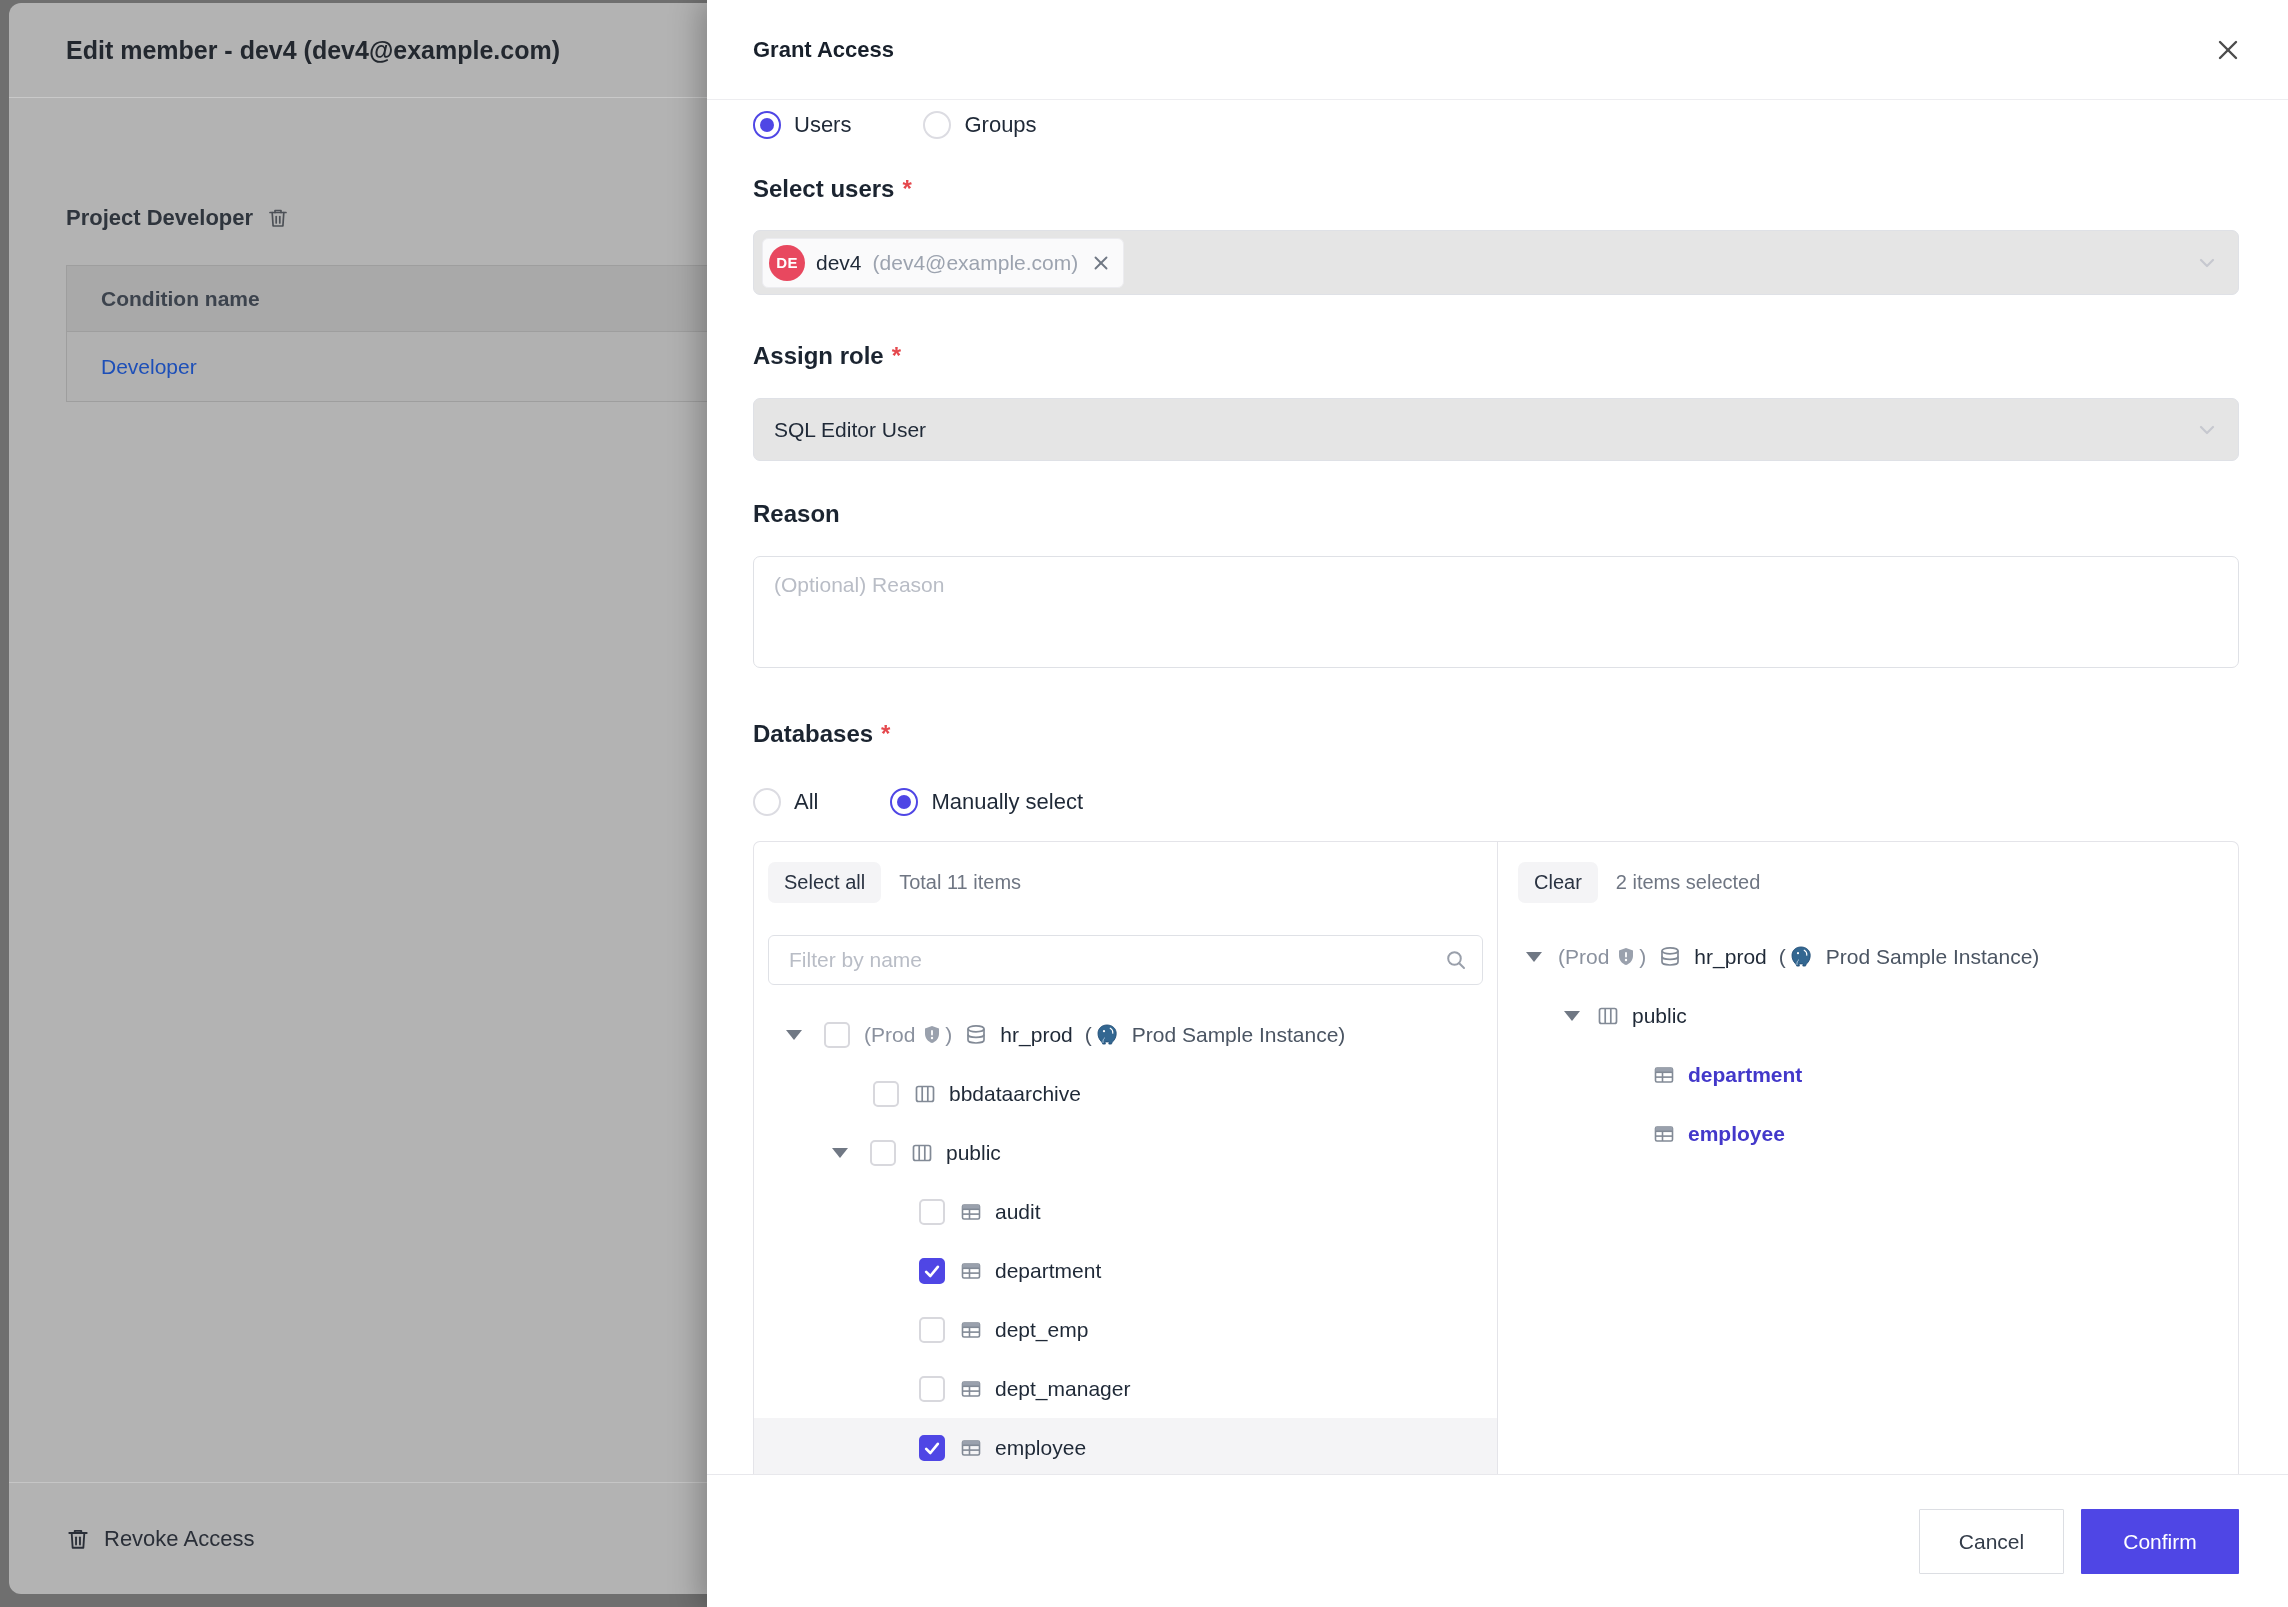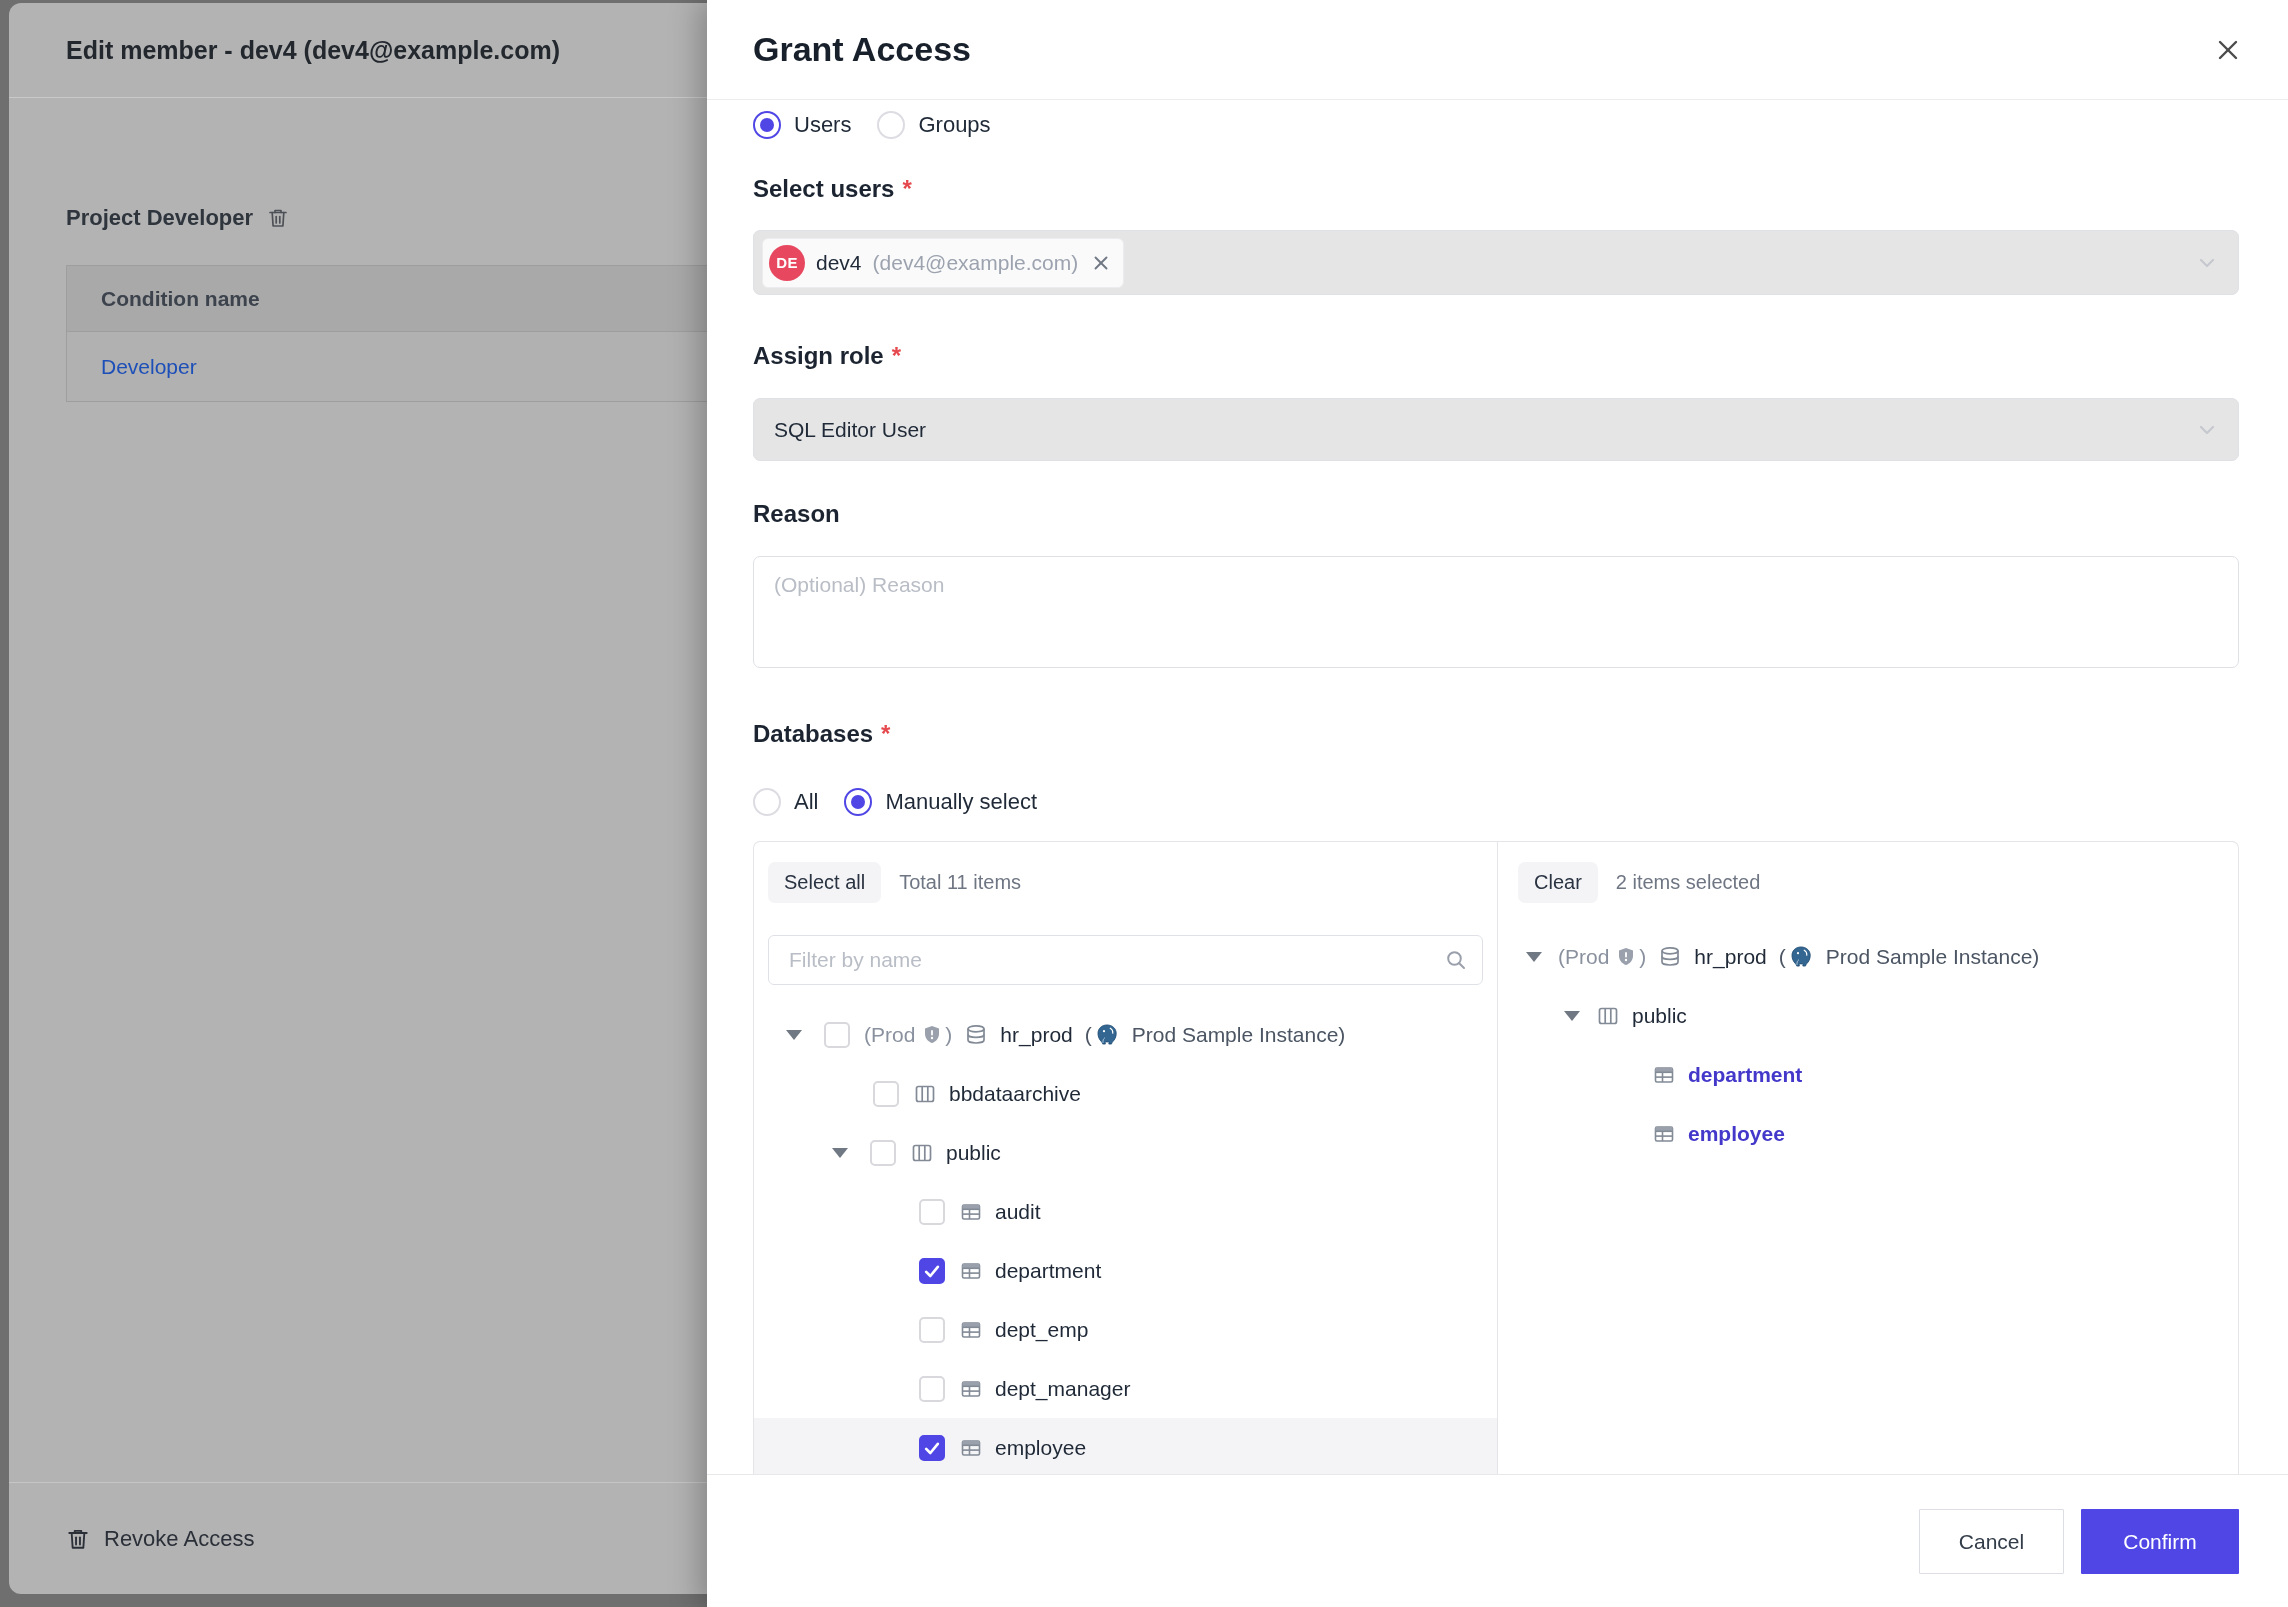--- a/index.html
+++ b/index.html
@@ -43,28 +43,28 @@
 
   
   .drawer{
     position:absolute;left:707px;top:0;right:0;bottom:0;background:#fff;
     box-shadow:-8px 0 28px rgba(0,0,0,.25);
   }
   .drawer-header{
     height:99px;display:flex;align-items:center;justify-content:space-between;
     padding:0 46px;border-bottom:1px solid #ededf0;
   }
-  .drawer-title{font-size:34px;font-weight:600;color:#18202b;}
+  .drawer-title{font-size:22px;font-weight:600;color:#18202b;}
   .close-btn{display:flex;align-items:center;justify-content:center;cursor:pointer;}
   .drawer-body{
     position:absolute;top:100px;left:0;right:0;bottom:133px;
     padding:0 50px 0 46px;overflow:hidden;
   }
   
-  .radio-row{display:flex;align-items:center;gap:26px;height:30px;}
+  .radio-row{display:flex;align-items:center;gap:72px;height:30px;}
   .radio-opt{display:flex;align-items:center;gap:13px;cursor:pointer;}
   .radio{
     width:28px;height:28px;border-radius:50%;box-sizing:border-box;
     border:2px solid #dcdce2;background:#fff;position:relative;flex:none;
   }
   .radio.checked{border-color:#4f46e5;}
   .radio.checked::after{
     content:"";position:absolute;left:50%;top:50%;transform:translate(-50%,-50%);
     width:14px;height:14px;border-radius:50%;background:#4f46e5;
   }

